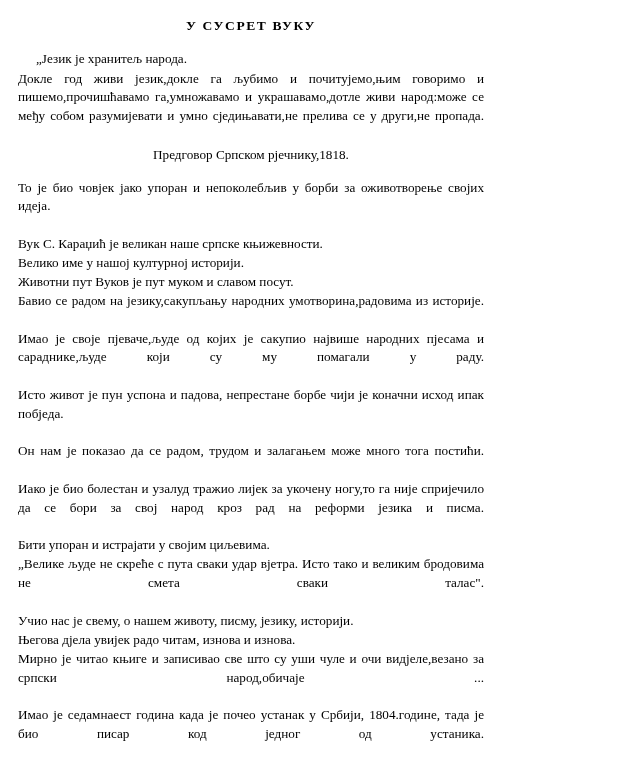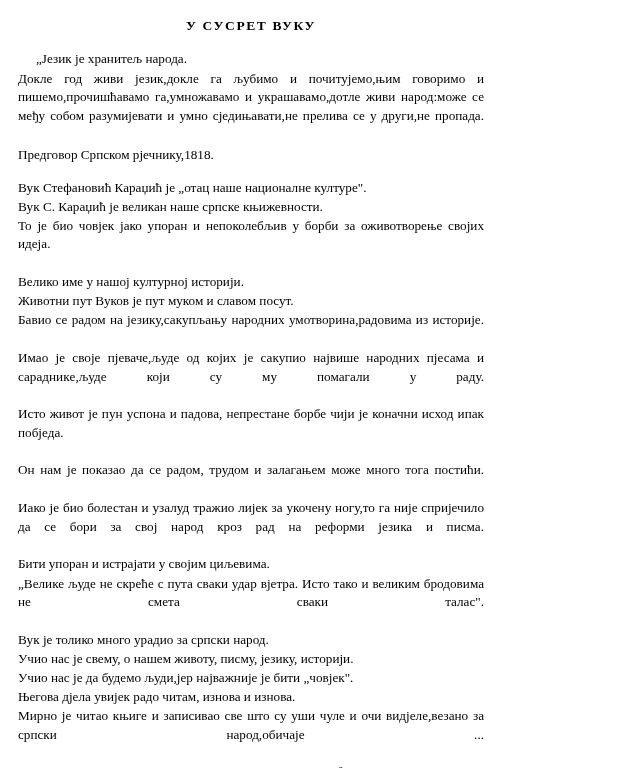--- a/index.html
+++ b/index.html
@@ -44,21 +44,21 @@
   }
   p.just::after {
     content: "";
     display: inline-block;
     width: 100%;
   }
   .indent {
     text-indent: 18px;
   }
   .sig {
-    text-align: left;
+    text-align: center;
     font-size: 13.2px;
     line-height: 18.6px;
     margin: 0 0 14px 0;
   }
   .body-block p.line {
     margin-bottom: 0.5px;
   }
 </style>
 </head>
 <body>
@@ -67,34 +67,31 @@
 
   <div class="title">У  СУСРЕТ  ВУКУ</div>
 
   <div class="quote-block">
     <p class="line indent">„Језик је хранитељ народа.</p>
     <p class="line just">Докле год живи језик,докле га љубимо и почитујемо,њим говоримо и пишемо,прочишћавамо га,умножавамо и украшавамо,дотле живи народ:може се међу собом разумијевати и умно сједињавати,не прелива се у други,не пропада.</p>
   </div>
   <div class="sig">Предговор Српском рјечнику,1818.</div>
 
   <div class="body-block">
-    <p class="line">Вук Стефановић Караџић је  „отац наше националне културе".</p>
+    <p class="line just">То је био човјек јако упоран и непоколебљив у борби за оживотворење својих идеја.</p>
     <p class="line">Вук С. Караџић је великан наше српске књижевности.</p>
-    <p class="line just">То је био човјек јако упоран и непоколебљив у борби за оживотворење својих идеја.</p>
     <p class="line">Велико име у нашој културној историји.</p>
     <p class="line">Животни пут Вуков је пут муком и славом посут.</p>
     <p class="line just">Бавио се радом на језику,сакупљању народних умотворина,радовима из историје.</p>
     <p class="line just">Имао је своје пјеваче,људе од којих је сакупио највише народних пјесама и сарадникe,људе који су му помагали у раду.</p>
     <p class="line just">Исто живот је пун успона и падова, непрестане борбе чији је коначни исход ипак побједа.</p>
     <p class="line just">Он нам је показао да се радом, трудом и залагањем може много тога постићи.</p>
     <p class="line just">Иако је био болестан и узалуд тражио лијек за укочену ногу,то га није спријечило да се бори за свој народ кроз рад на реформи језика и писма.</p>
     <p class="line">Бити упоран и истрајати у својим циљевима.</p>
     <p class="line just">„Велике људе не скреће с пута сваки удар вјетра. Исто тако и великим бродовима не смета сваки талас".</p>
-    <p class="line">Вук је толико много урадио за српски народ.</p>
     <p class="line">Учио нас је свему, о нашем животу, писму, језику, историји.</p>
-    <p class="line">Учио нас је да будемо људи,јер најважније је бити „човјек".</p>
     <p class="line">Његова дјела увијек радо читам, изнова и изнова.</p>
     <p class="line just">Мирно је читао књиге и записивао све што су уши чуле и очи видјеле,везано за српски народ,обичаје ...</p>
     <p class="line just">Имао је седамнаест година када је почео устанак у Србији, 1804.године, тада је био писар код једног од устаника.</p>
 
   </div>
 
 </div>
 
 </body></html>

